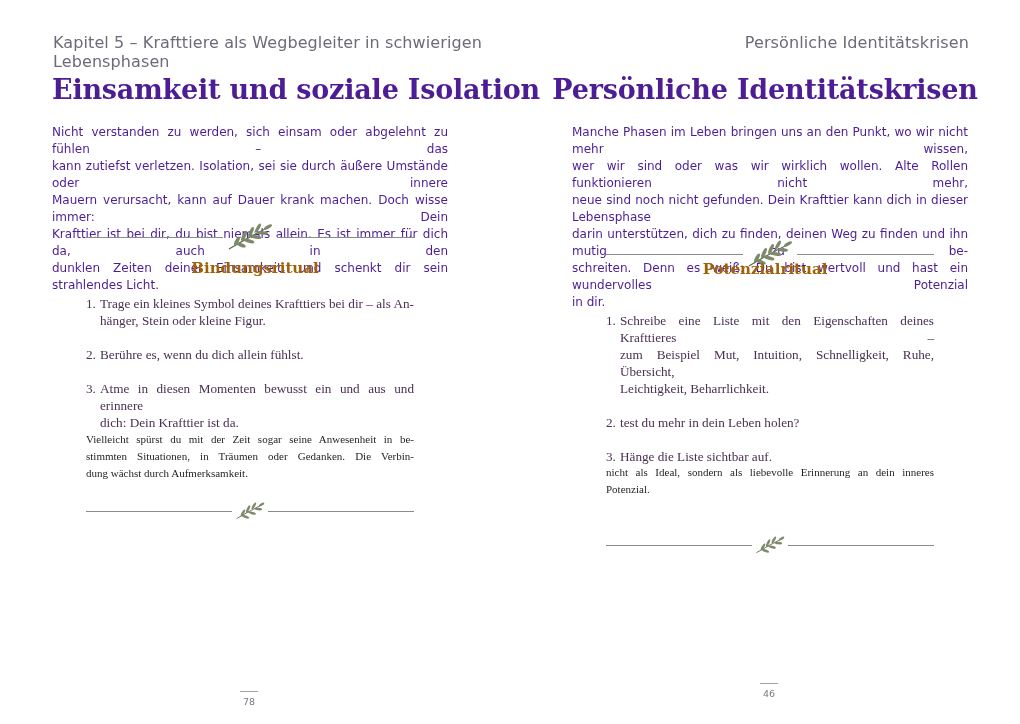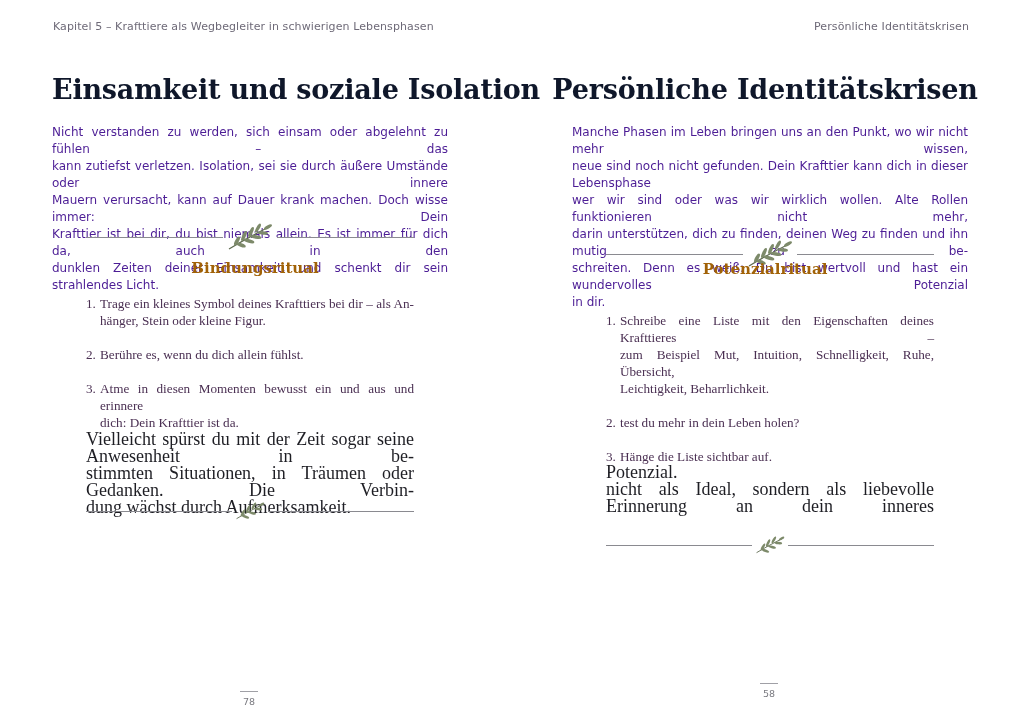--- a/index.html
+++ b/index.html
@@ -5,31 +5,31 @@
     * { margin: 0; padding: 0; box-sizing: border-box; }
     html, body {
       width: 1020px; height: 724px; background: #ffffff; overflow: hidden;
     }
     .spread { position: relative; width: 1020px; height: 724px; }
     .page { position: absolute; top: 0; height: 724px; width: 510px; }
     .page.left { left: 0; }
     .page.right { left: 510px; }
 
     .running-head {
-      position: absolute; top: 20px;
+      position: absolute; top: 33px;
       font-family: "DejaVu Sans", sans-serif;
-      font-size: 11px; color: #6e6a78; letter-spacing: 0.1px;
+      font-size: 16px; color: #6e6a78; letter-spacing: 0.1px;
     }
     .left .running-head { left: 53px; }
     .right .running-head { right: 51px; }
 
     .title {
       position: absolute; top: 74px;
       font-family: "DejaVu Serif", serif;
-      font-weight: bold; font-size: 27px; color: #0f172a;
+      font-weight: bold; font-size: 27px; color: #4c1d95;
       white-space: nowrap; letter-spacing: -0.2px;
     }
     .left .title { left: 52px; }
     .right .title { left: 0; width: 510px; text-align: center; }
 
     .intro {
       position: absolute;
       font-family: "DejaVu Sans", sans-serif;
       font-size: 12px; line-height: 17px; color: #4c1d95;
       text-align: justify; hyphens: manual;
@@ -56,21 +56,21 @@
     .ritual-list { position: absolute; list-style: none; }
     .list-item {
       position: relative; padding-left: 14px;
       font-family: "Liberation Serif", serif; font-size: 13.2px; line-height: 17px;
       color: #4a2f52;
     }
     .list-item .num { position: absolute; left: 0; top: 0; }
 
     .body-para {
       position: absolute;
-      font-family: "Liberation Serif", serif; font-size: 18px; line-height: 17px;
+      font-family: "Liberation Serif", serif; font-size: 11px; line-height: 17px;
       color: #1e1e24;
     }
 
     .folio {
       position: absolute; top: 683px; width: 30px; text-align: center;
       font-family: "DejaVu Sans", sans-serif; font-size: 9.5px; color: #7a7a80;
     }
     .folio::before {
       content: ""; display: block; width: 18px; height: 1px; background: #a0a0a6;
       margin: 0 auto 4px auto;
@@ -156,22 +156,22 @@
 
     <div class="folio" style="left:234px;margin-top:8px;">78</div>
   </div>
 
   <div class="page right">
     <div class="running-head">Persönliche Identitätskrisen</div>
     <h1 class="title">Persönliche Identitätskrisen</h1>
 
     <div class="intro">
       <span class="ln">Manche Phasen im Leben bringen uns an den Punkt, wo wir nicht mehr wissen,</span>
+      <span class="ln">wer wir sind oder was wir wirklich wollen. Alte Rollen funktionieren nicht mehr,</span>
       <span class="ln">neue sind noch nicht gefunden. Dein Krafttier kann dich in dieser Lebensphase</span>
-      <span class="ln">wer wir sind oder was wir wirklich wollen. Alte Rollen funktionieren nicht mehr,</span>
       <span class="ln">darin unterstützen, dich zu finden, deinen Weg zu finden und ihn mutig zu be-</span>
       <span class="ln">schreiten. Denn es weiß: Du bist wertvoll und hast ein wundervolles Potenzial</span>
       <span class="ln last">in dir.</span>
     </div>
 
     <div class="divider" style="left:96px; top:239px; width:328px;">
       <span class="rule"></span>
       <svg class="leaf" width="50" height="30" viewBox="0 0 50 30">
         <path d="M4 27 Q22 16 46 4" stroke="#5f6b50" stroke-width="1.2" fill="none"></path>
         <g fill="#7d8a6a">
@@ -202,36 +202,36 @@
         <span class="num">2.</span>
         <span class="ln last">test du mehr in dein Leben holen?</span>
       </li>
       <li class="list-item">
         <span class="num">3.</span>
         <span class="ln last">Hänge die Liste sichtbar auf.</span>
       </li>
     </ol>
 
     <div class="body-para" style="left:96px; top:464px; width:328px;">
+      <span class="ln">nicht als Ideal, sondern als liebevolle Erinnerung an dein inneres</span>
       <span class="ln last">Potenzial.</span>
-      <span class="ln">nicht als Ideal, sondern als liebevolle Erinnerung an dein inneres</span>
     </div>
 
     <div class="divider" style="left:96px; top:530px; width:328px;">
       <span class="rule"></span>
       <svg class="leaf" width="32" height="22" viewBox="0 0 50 30">
         <path d="M4 27 Q22 16 46 4" stroke="#5f6b50" stroke-width="1.4" fill="none"></path>
         <g fill="#7d8a6a">
           <ellipse cx="14" cy="18" rx="6" ry="2" transform="rotate(-60 14 18)"></ellipse>
           <ellipse cx="18" cy="24" rx="6" ry="2" transform="rotate(20 18 24)"></ellipse>
           <ellipse cx="22" cy="12" rx="6.5" ry="2" transform="rotate(-65 22 12)"></ellipse>
           <ellipse cx="28" cy="18" rx="6.5" ry="2" transform="rotate(15 28 18)"></ellipse>
           <ellipse cx="31" cy="7" rx="6" ry="2" transform="rotate(-60 31 7)"></ellipse>
           <ellipse cx="38" cy="12" rx="6" ry="2" transform="rotate(5 38 12)"></ellipse>
           <ellipse cx="43" cy="5" rx="5" ry="1.8" transform="rotate(-30 43 5)"></ellipse>
         </g>
       </svg>
       <span class="rule"></span>
     </div>
 
-    <div class="folio" style="left:244px;">58</div>
+    <div class="folio" style="left:244px;">46</div>
   </div>
 </div>
 
 </body></html>

